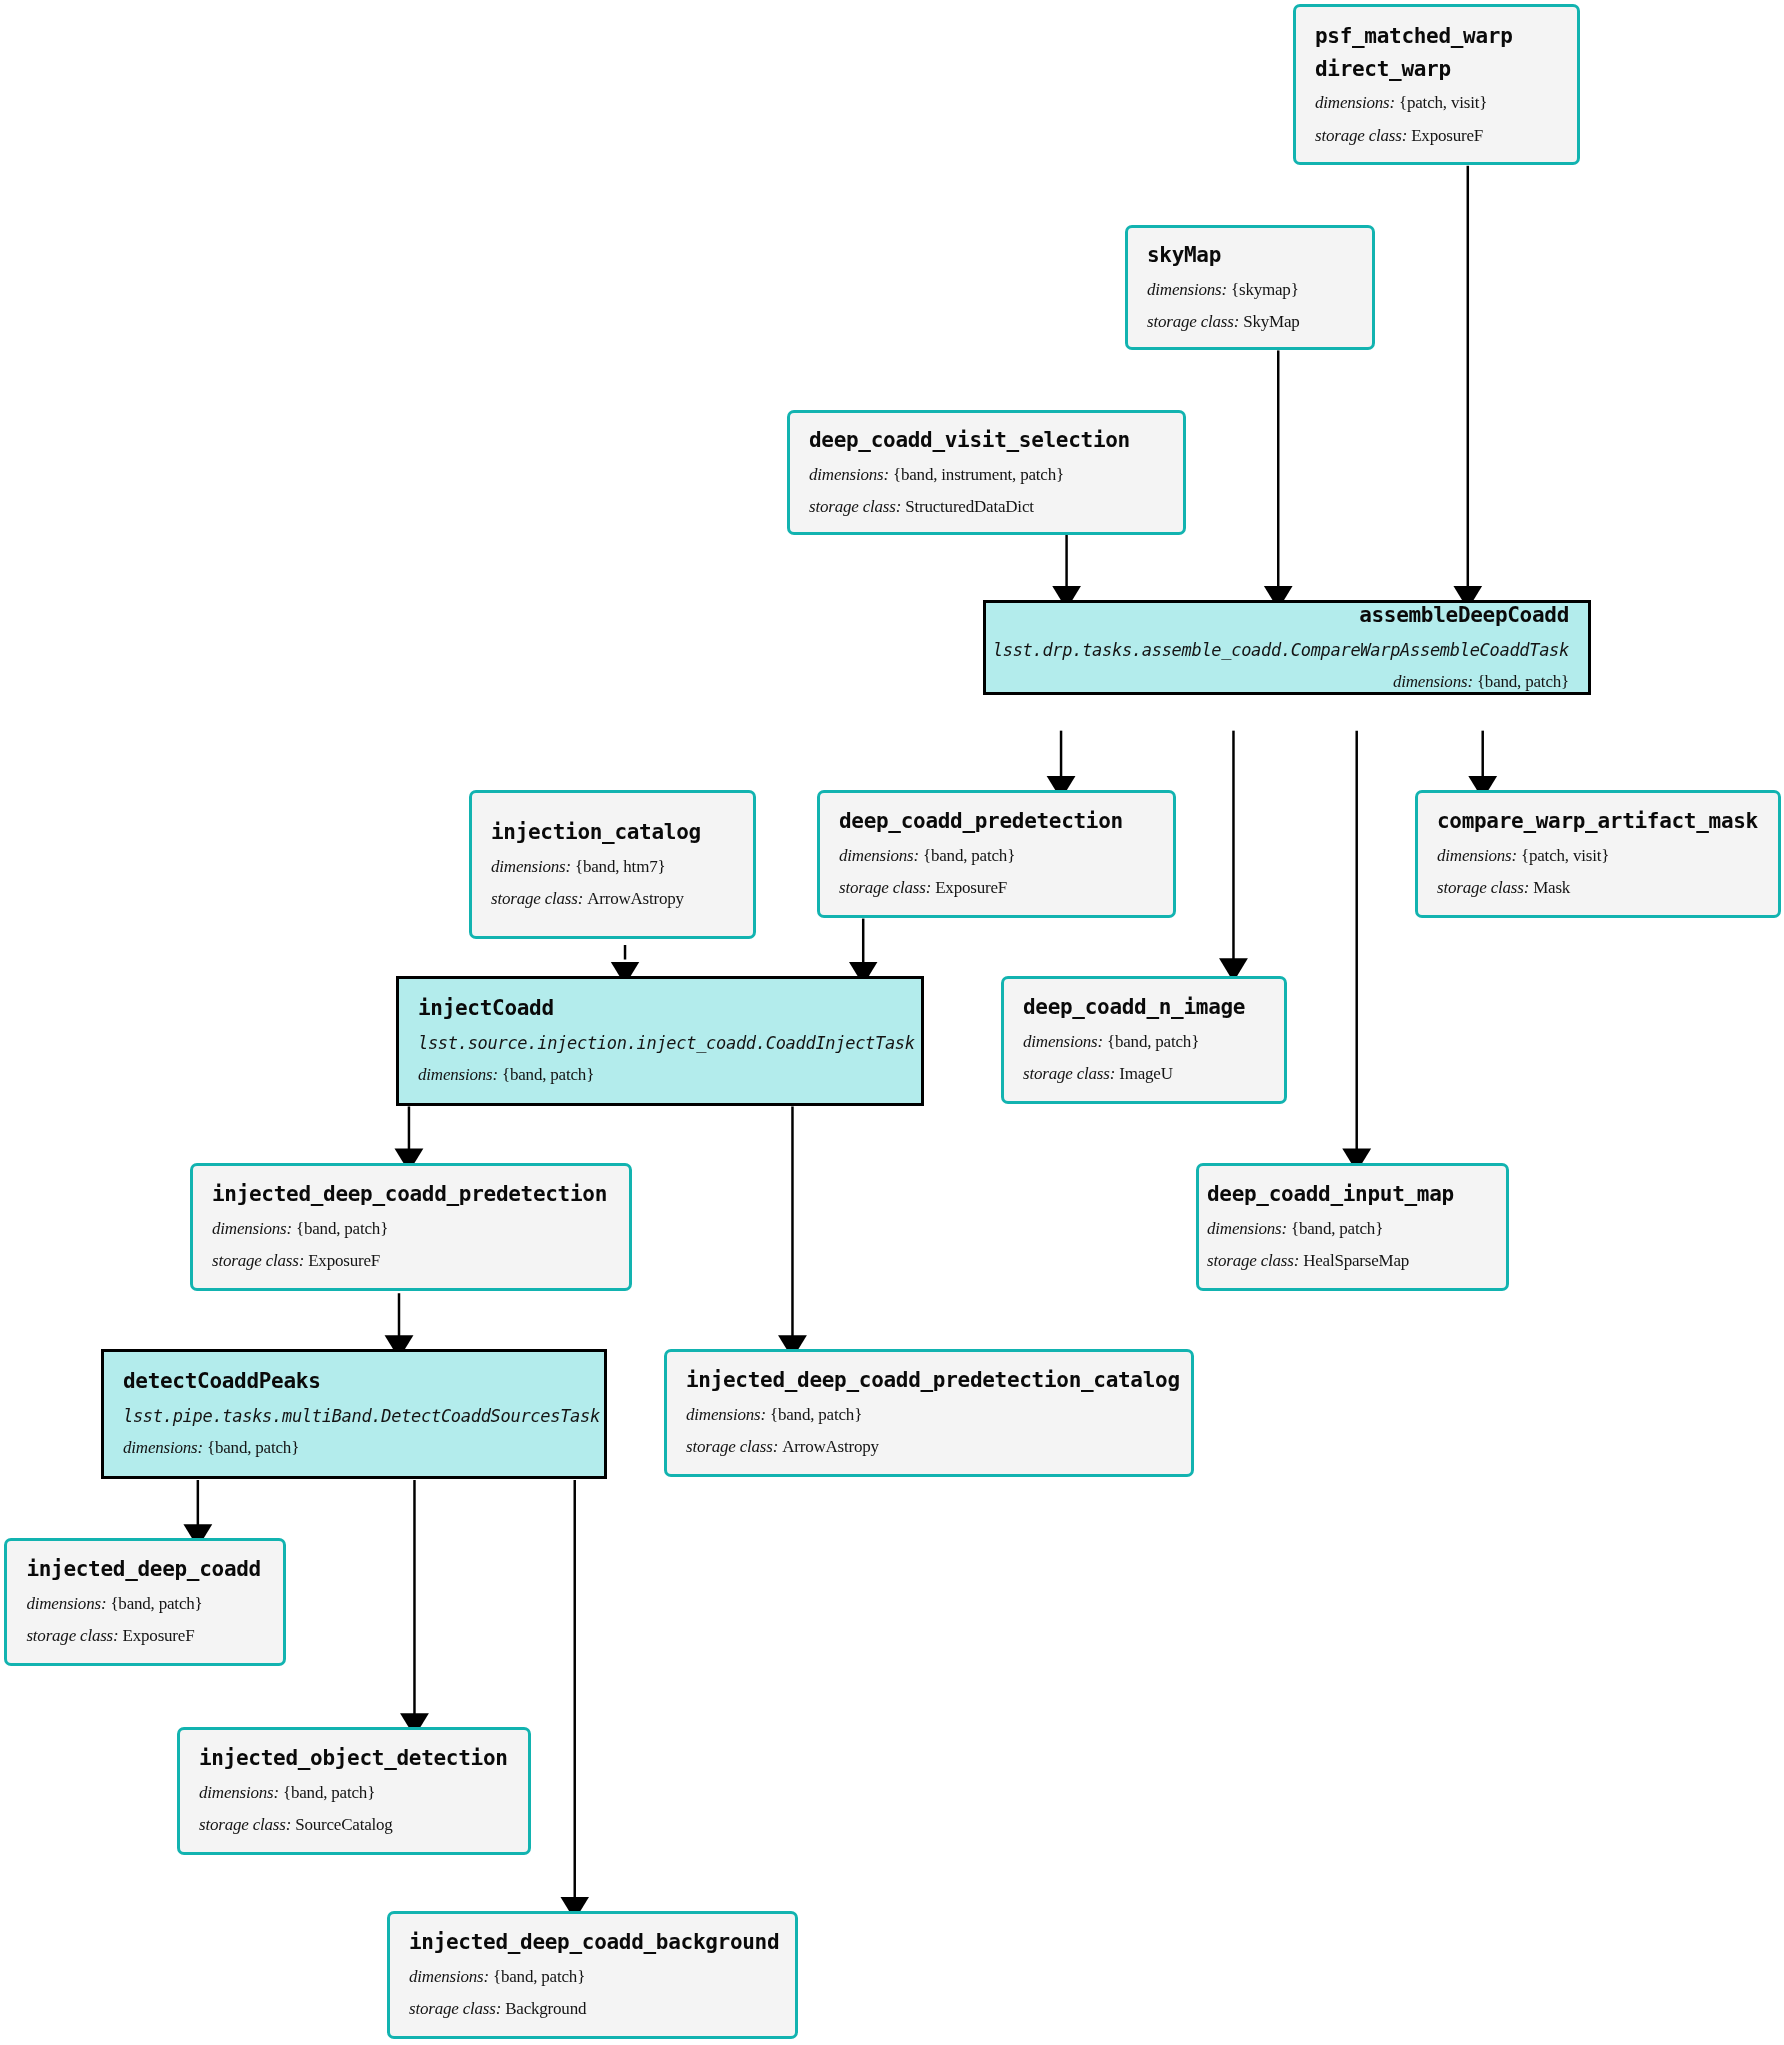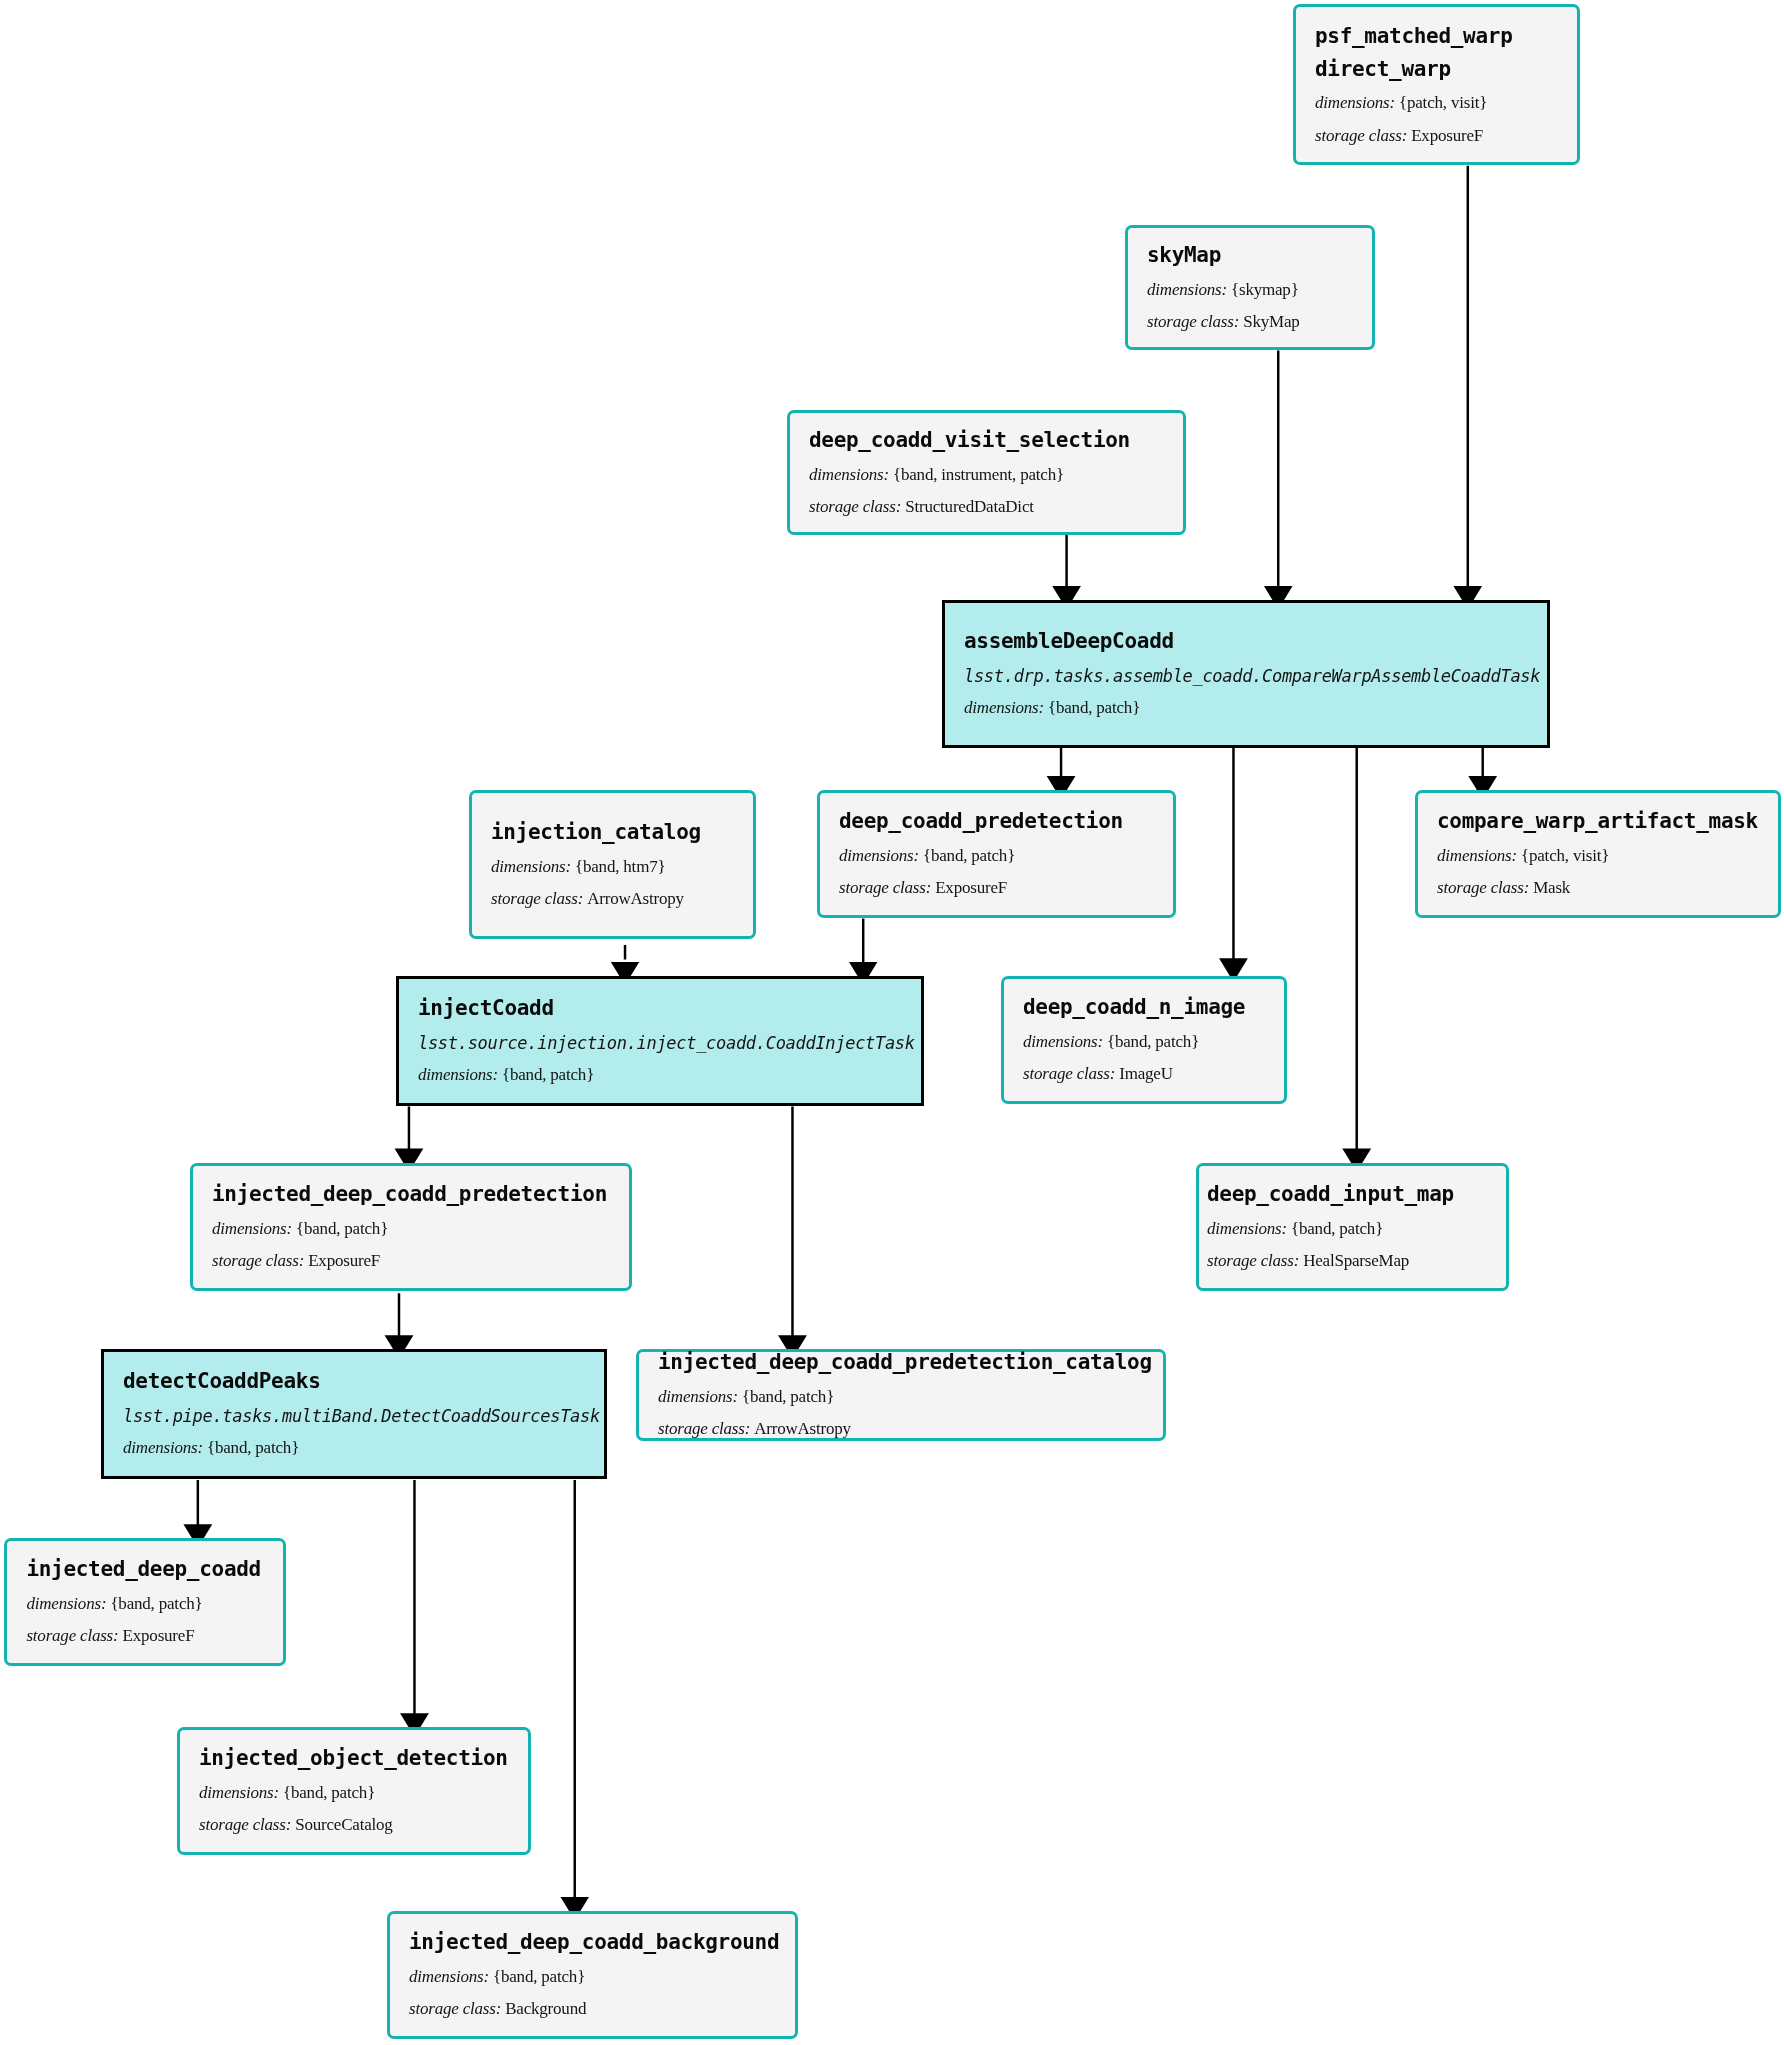--- a/index.html
+++ b/index.html
@@ -151,21 +151,21 @@
     <div class="node-sub">
       <span class="k">dimensions: </span>
       <span>{band, instrument, patch}</span>
     </div>
     <div class="node-sub">
       <span class="k">storage class: </span>
       <span>StructuredDataDict</span>
     </div>
   </div>
 
-  <div class="node task" style="left:942px; top:600px; width:608px; height:148px;">
+  <div class="node task" style="left:983px; top:600px; width:608px; height:95px;align-items:flex-end;">
     <div class="node-title">assembleDeepCoadd</div>
     <div class="node-qual">lsst.drp.tasks.assemble_coadd.CompareWarpAssembleCoaddTask</div>
     <div class="node-sub">
       <span class="k">dimensions: </span>
       <span>{band, patch}</span>
     </div>
   </div>
 
   <div class="node dataset" style="left:469px; top:790px; width:287px; height:149px;">
     <div class="node-title">injection_catalog</div>
@@ -250,21 +250,21 @@
 
   <div class="node task" style="left:101px; top:1349px; width:506px; height:130px;">
     <div class="node-title">detectCoaddPeaks</div>
     <div class="node-qual">lsst.pipe.tasks.multiBand.DetectCoaddSourcesTask</div>
     <div class="node-sub">
       <span class="k">dimensions: </span>
       <span>{band, patch}</span>
     </div>
   </div>
 
-  <div class="node dataset" style="left:636px; top:1349px; width:530px; height:92px;">
+  <div class="node dataset" style="left:664px; top:1349px; width:530px; height:128px;">
     <div class="node-title">injected_deep_coadd_predetection_catalog</div>
     <div class="node-sub">
       <span class="k">dimensions: </span>
       <span>{band, patch}</span>
     </div>
     <div class="node-sub">
       <span class="k">storage class: </span>
       <span>ArrowAstropy</span>
     </div>
   </div>

